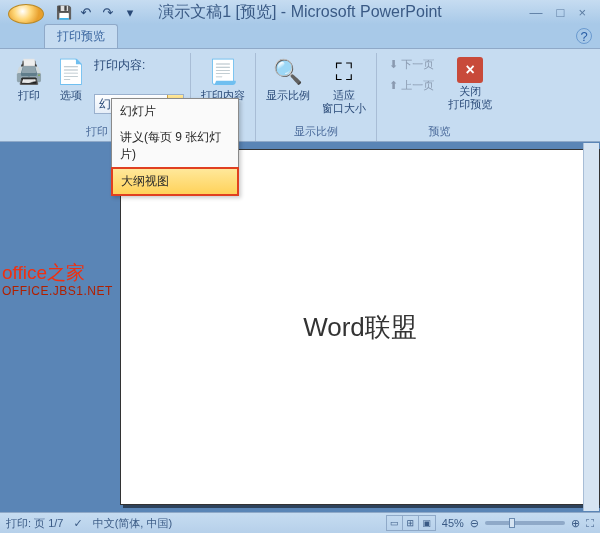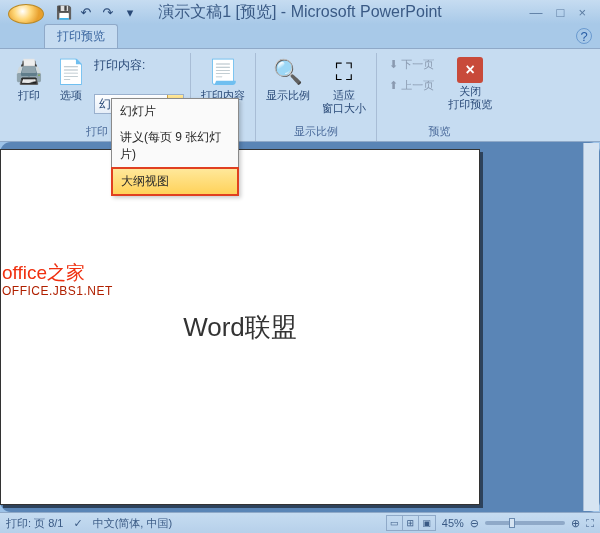--- a/index.html
+++ b/index.html
@@ -201,23 +201,22 @@
       background: linear-gradient(#ffe89a, #ffd25a);
       border: 1px solid #e8a02e;
       outline: 2px solid #e04020;
       outline-offset: -1px;
     }
     .canvas-area {
       background: #5a85b6;
       height: 370px;
       display: flex;
       align-items: center;
-      justify-content: flex-start;
+      justify-content: flex-end;
       position: relative;
-      border-radius: 11px;
     }
     .slide {
       width: 480px;
       height: 356px;
       background: #fff;
       border: 1px solid #333;
       box-shadow: 3px 3px 0 rgba(0,0,0,0.5);
       display: flex;
       align-items: center;
       justify-content: center;
@@ -385,21 +384,21 @@
 </div>
 
 <div class="canvas-area">
   <div class="slide">
     <div class="slide-text">Word联盟</div>
   </div>
   <div class="vscroll"></div>
 </div>
 
 <div class="statusbar">
-  <span>打印: 页 8/1</span>
+  <span>打印: 页 1/7</span>
   <span>✓</span>
   <span>中文(简体, 中国)</span>
   <div class="status-right">
     <div class="view-btns">
       <div class="view-btn">▭</div>
       <div class="view-btn">⊞</div>
       <div class="view-btn">▣</div>
     </div>
     <span>45%</span>
     <span>⊖</span>

